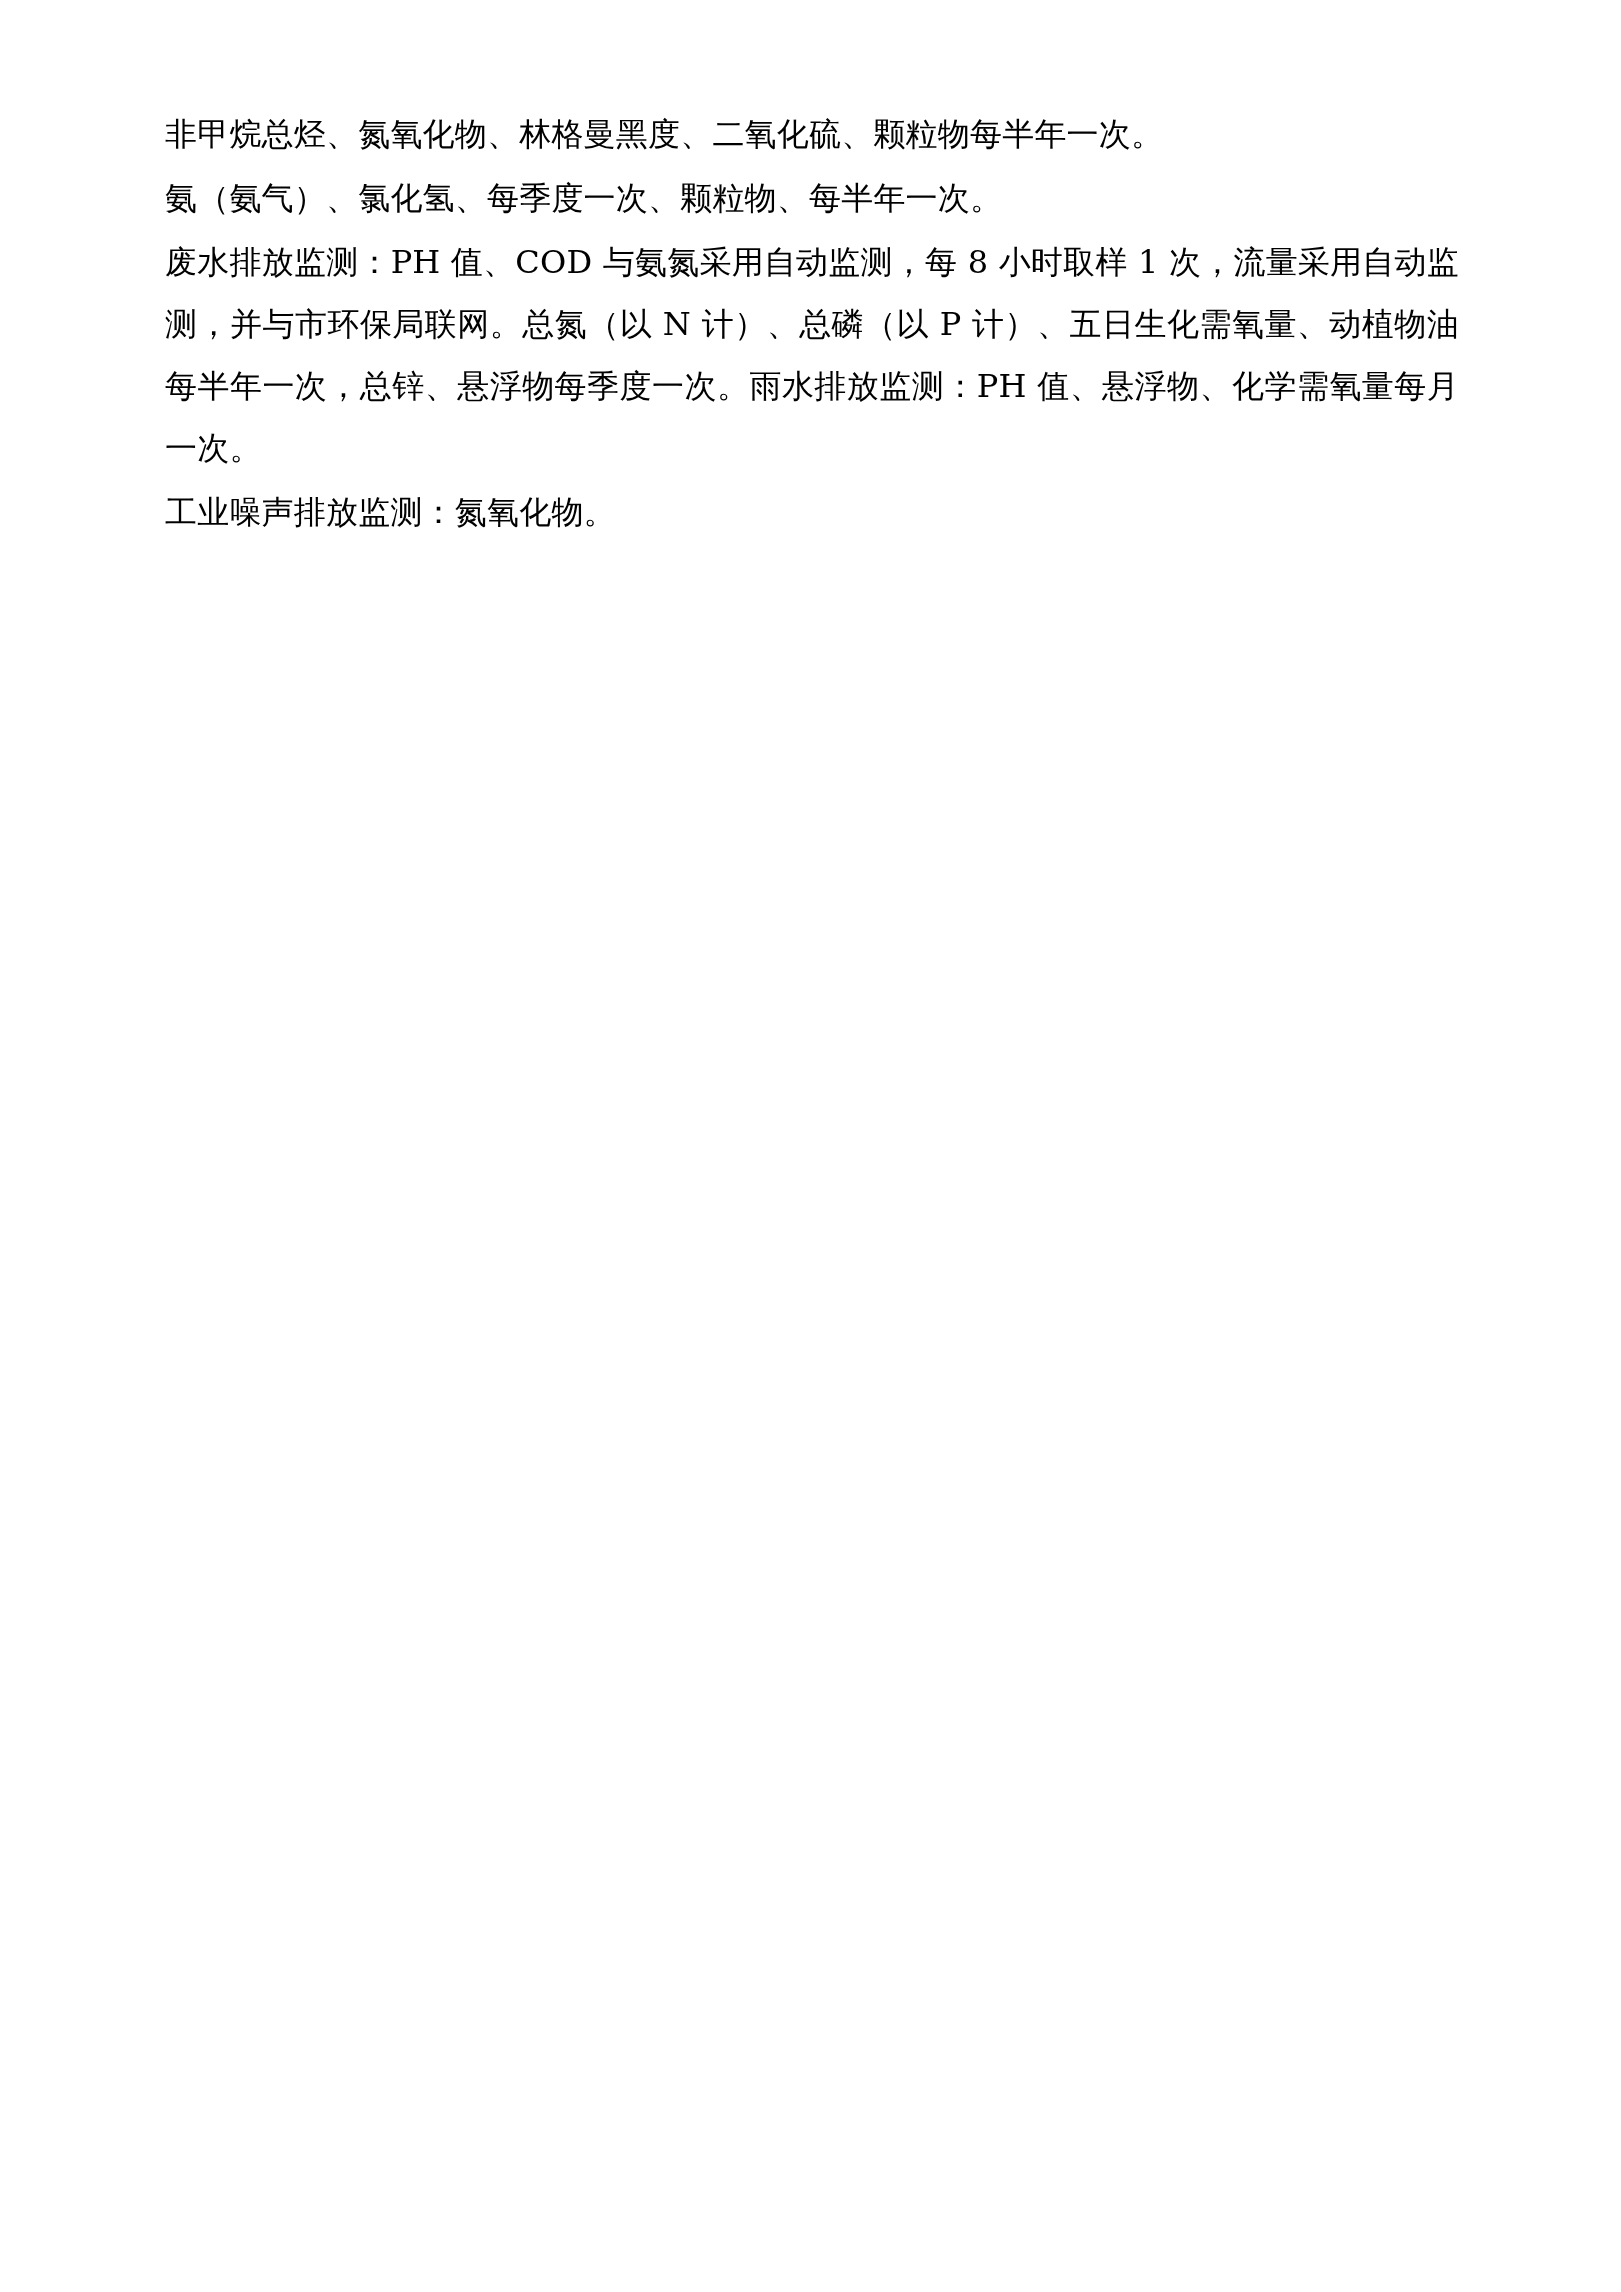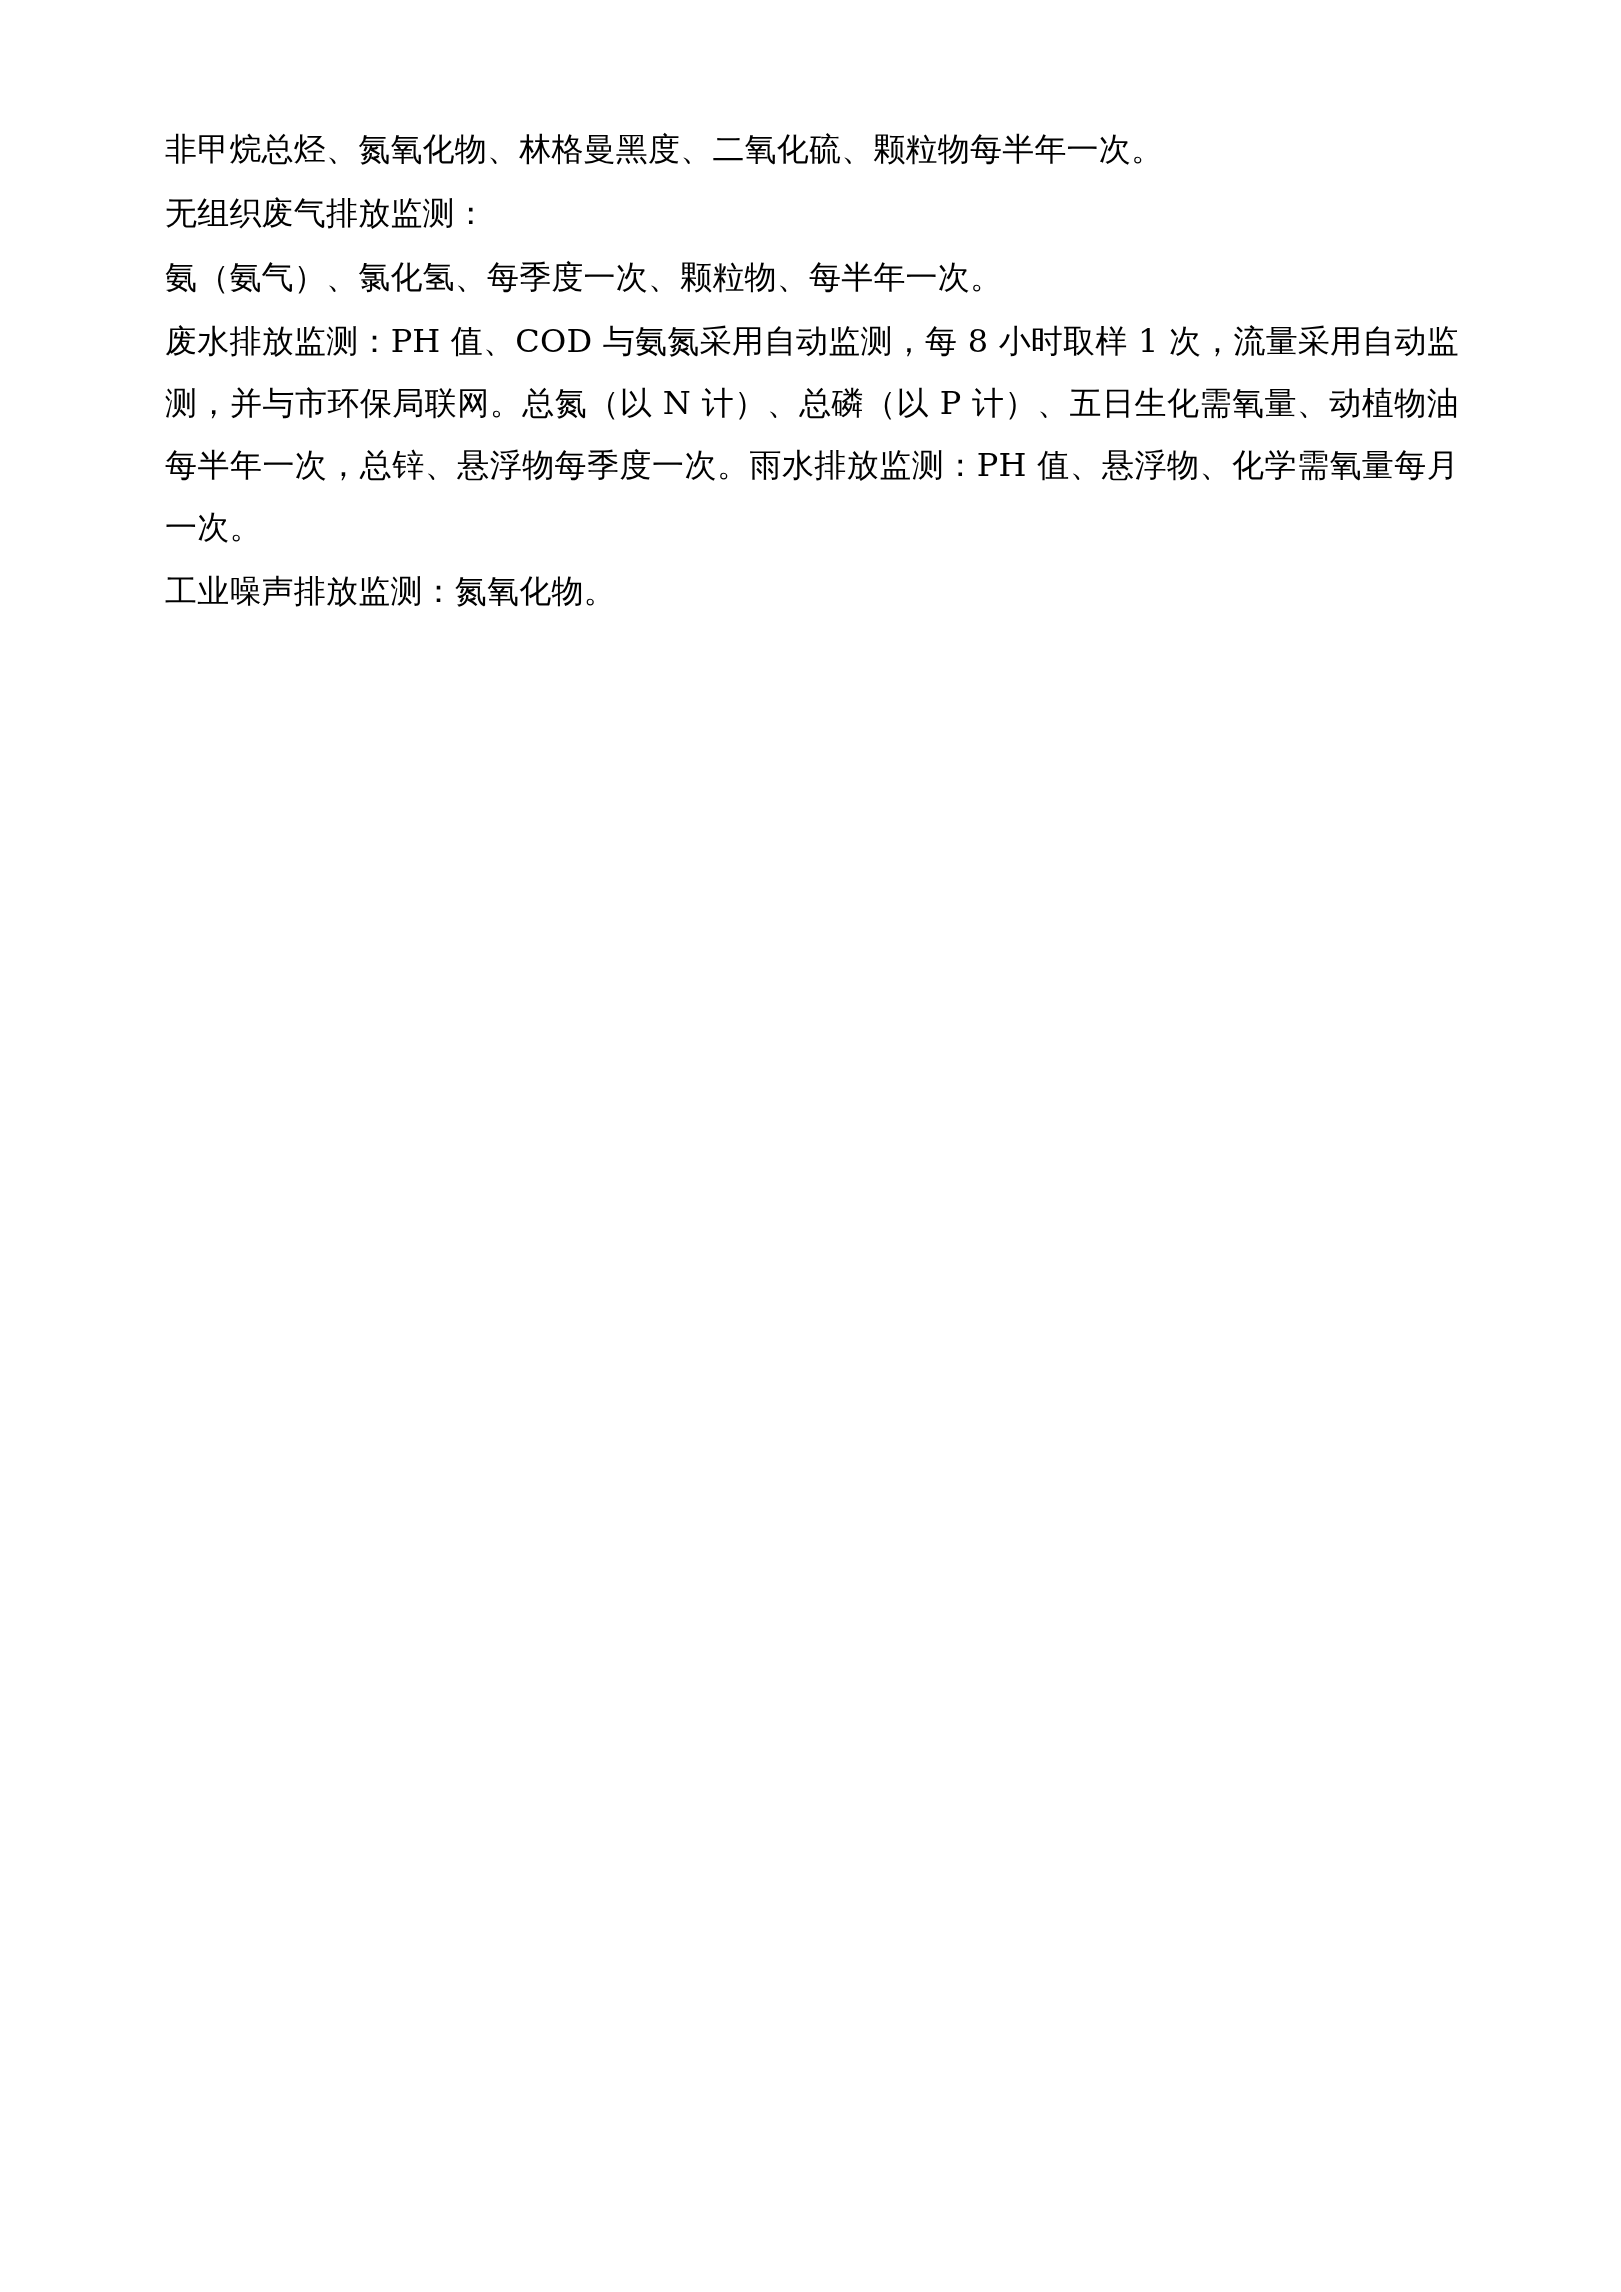--- a/index.html
+++ b/index.html
@@ -17,21 +17,21 @@
   .page {
     position: relative;
     width: 1621px;
     height: 2293px;
     background: #ffffff;
     box-sizing: border-box;
   }
   .content {
     position: absolute;
     left: 165px;
-    top: 118px;
+    top: 103px;
     width: 1294px;
   }
   .para {
     font-size: 32px;
     line-height: 62px;
     text-align: justify;
     text-justify: inter-ideograph;
     letter-spacing: 0.2px;
     margin: 0 0 0 0;
     word-break: break-all;
@@ -39,19 +39,18 @@
   .para + .para {
     margin-top: 2px;
   }
 </style>
 </head>
 <body>
 
 <div class="page">
   <div class="content">
     <p class="para">非甲烷总烃、氮氧化物、林格曼黑度、二氧化硫、颗粒物每半年一次。</p>
-    <p class="para">无组织废气排放监测：</p>
     <p class="para">氨（氨气）、氯化氢、每季度一次、颗粒物、每半年一次。</p>
     <p class="para">废水排放监测：PH 值、COD 与氨氮采用自动监测，每 8 小时取样 1 次，流量采用自动监测，并与市环保局联网。总氮（以 N 计）、总磷（以 P 计）、五日生化需氧量、动植物油每半年一次，总锌、悬浮物每季度一次。雨水排放监测：PH 值、悬浮物、化学需氧量每月一次。</p>
     <p class="para">工业噪声排放监测：氮氧化物。</p>
   </div>
 </div>
 
 
 </body></html>

